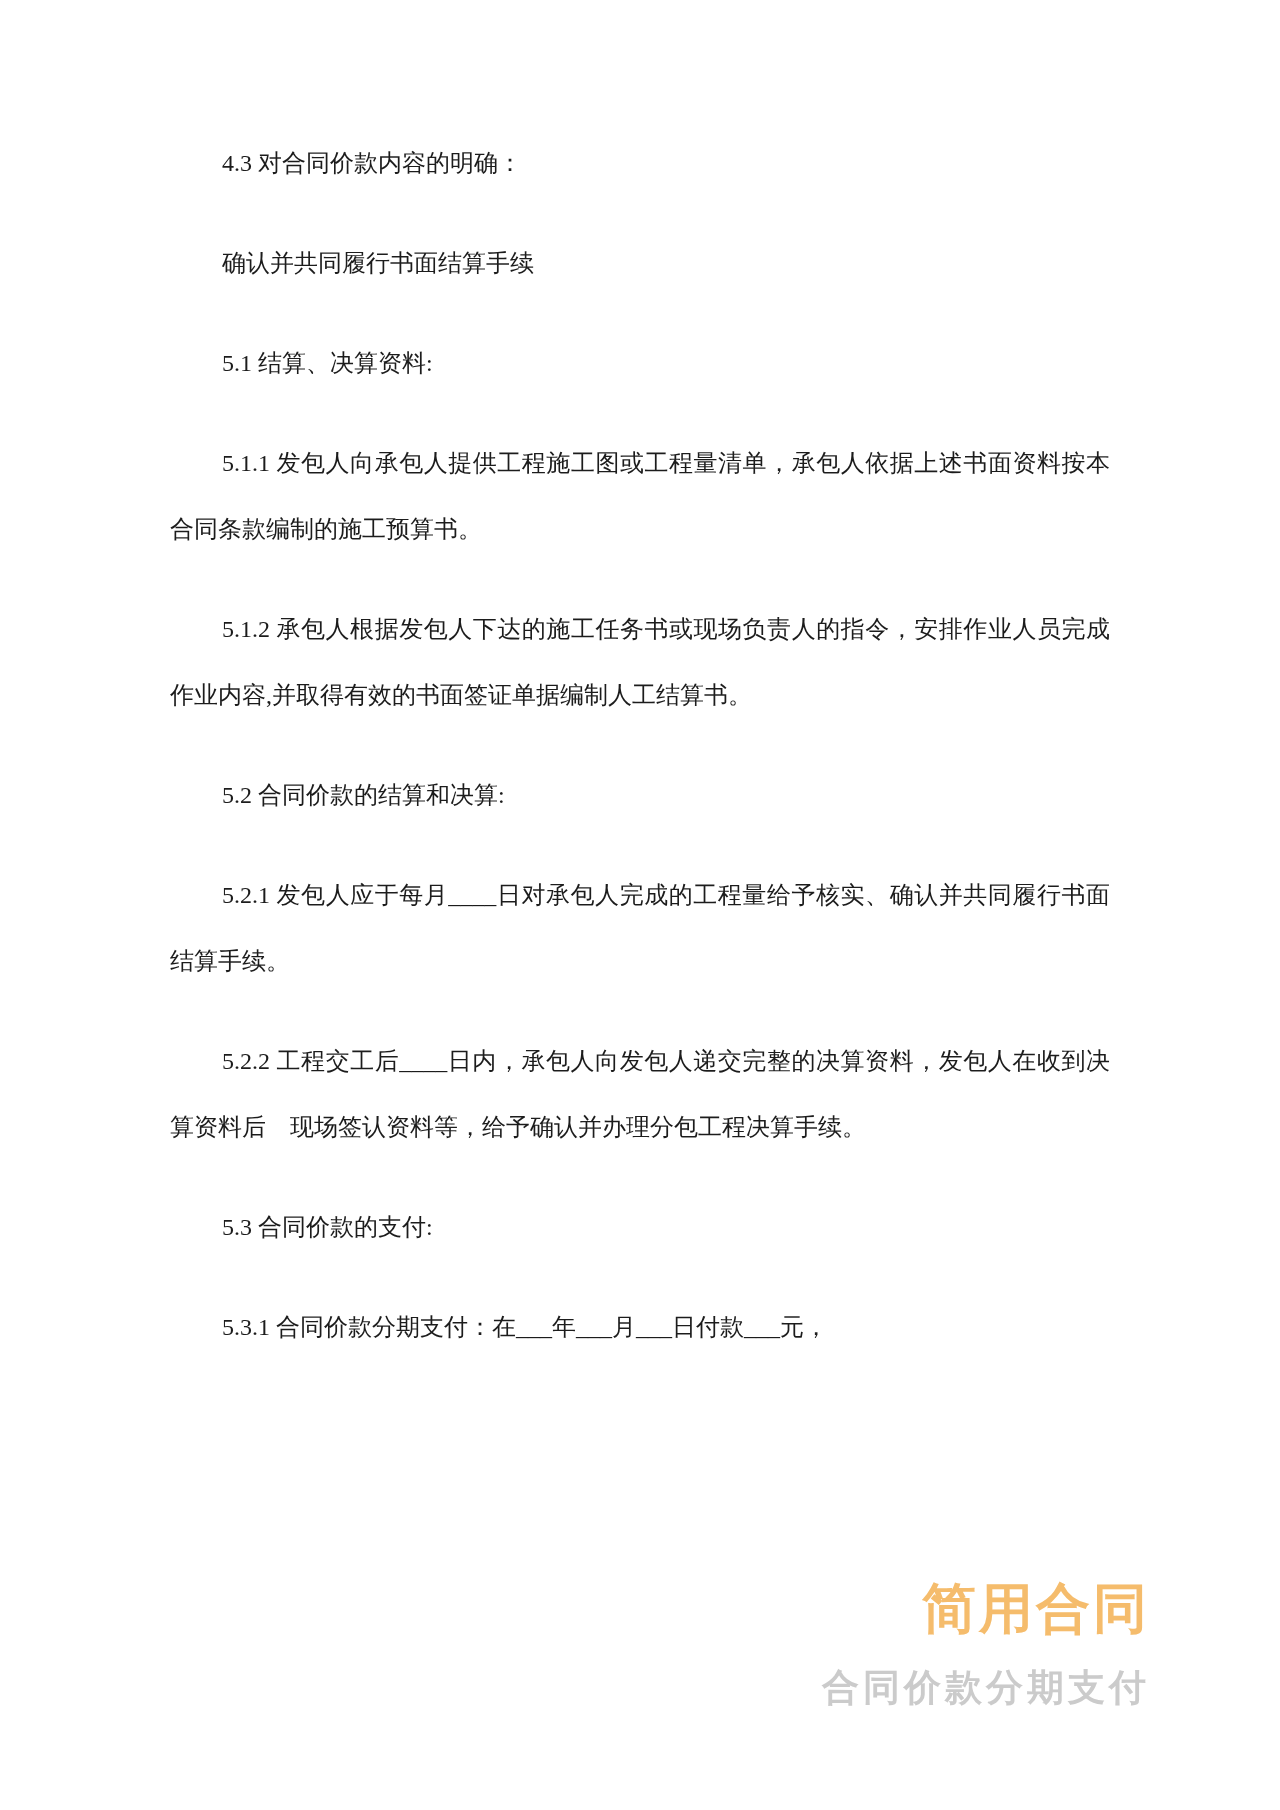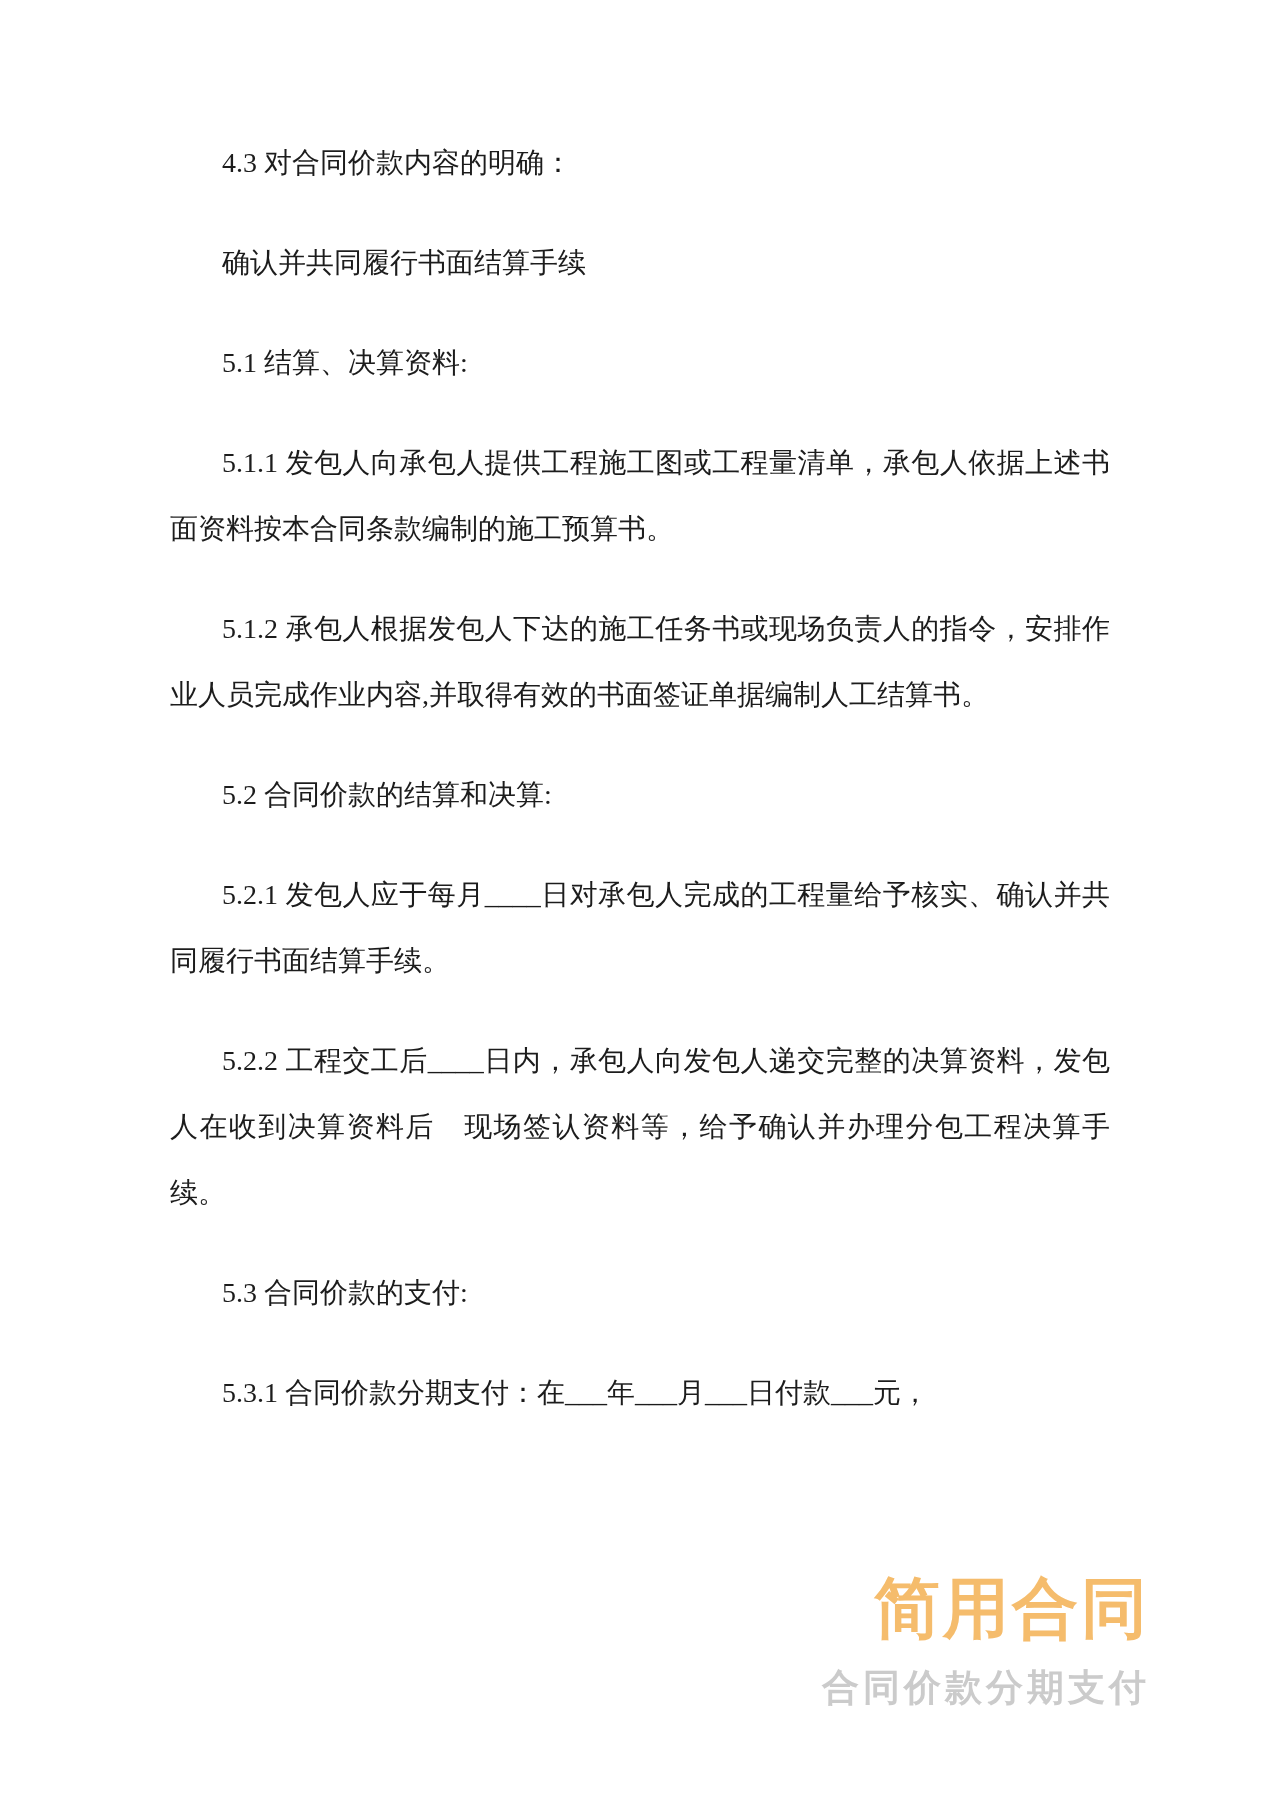--- a/index.html
+++ b/index.html
@@ -16,41 +16,41 @@
   .page {
     position: relative;
     width: 1280px;
     height: 1810px;
     background: #ffffff;
   }
   .content {
     position: relative;
     z-index: 1;
     padding: 130px 170px 0 170px;
-    font-size: 28px;
+    font-size: 24px;
     line-height: 66px;
     color: #1c1c1c;
     text-align: justify;
   }
   .content p {
     margin: 0 0 34px 0;
     text-indent: 52px;
     word-break: break-all;
   }
   .watermark {
     position: absolute;
     z-index: 0;
     right: 130px;
     top: 1560px;
     text-align: right;
     font-family: "Liberation Sans", "DejaVu Sans", sans-serif;
     user-select: none;
   }
   .wm-brand {
-    font-size: 66px;
+    font-size: 54px;
     font-weight: 900;
     letter-spacing: 3px;
     line-height: 96px;
     opacity: 0.75;
   }
   .wm-tagline {
     margin-top: 12px;
     font-size: 37px;
     font-weight: 700;
     letter-spacing: 4px;

